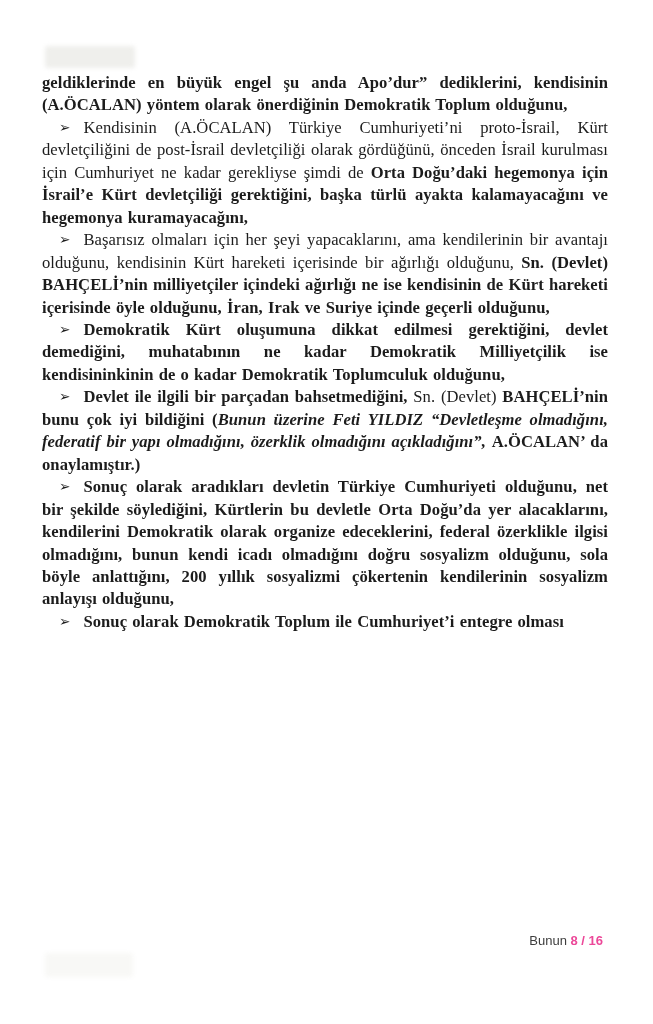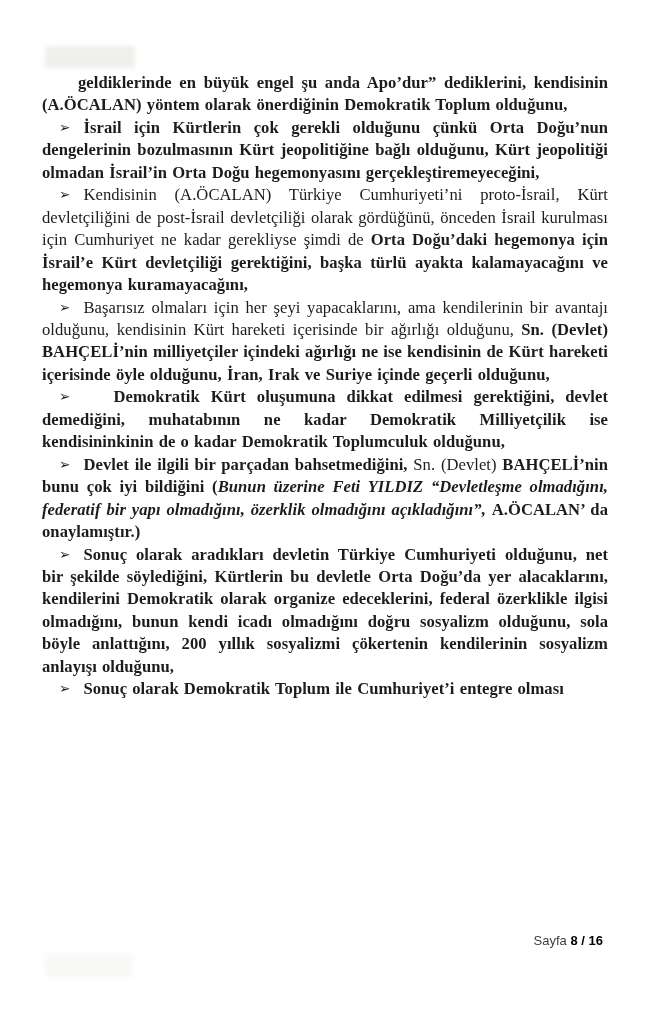--- a/index.html
+++ b/index.html
@@ -42,47 +42,46 @@
     font-family: "DejaVu Sans", sans-serif;
   }
   .footer {
     position: absolute;
     right: 50px;
     top: 933px;
     font-family: "Liberation Sans", "DejaVu Sans", sans-serif;
     font-size: 13px;
     color: #3d3d3d;
   }
-  .footer .pagenum { font-weight: bold; color: #000000; }
+  .footer .pagenum { font-weight: bold; color: #ec4899; }
   .smudge {
     position: absolute;
     border-radius: 3px;
     filter: blur(2px);
   }
   .smudge.top {
     left: 45px; top: 46px; width: 90px; height: 22px;
     background: #efefec;
   }
   .smudge.bottom {
     left: 45px; top: 953px; width: 88px; height: 24px;
     background: #f8f8f6;
   }
 </style>
 </head>
 <body>
 
 <div class="page">
   <div class="smudge top"></div>
   <div class="doc-body">
-      <p class="para"><span style="font-weight: bold; margin-left: 36px;">geldiklerinde en büyük engel şu anda Apo’dur” dediklerini, kendisinin (A.ÖCALAN) yöntem olarak önerdiğinin Demokratik Toplum olduğunu,</span></p>
-      <p class="para bullet"><span class="marker">➢</span><span style="font-weight: bold;">İsrail için Kürtlerin çok gerekli olduğunu çünkü Orta Doğu’nun dengelerinin bozulmasının Kürt jeopolitiğine bağlı olduğunu, Kürt jeopolitiği olmadan İsrail’in Orta Doğu hegemonyasını gerçekleştiremeyeceğini,</span></p>
+      <p class="para"><span style="font-weight: bold;">geldiklerinde en büyük engel şu anda Apo’dur” dediklerini, kendisinin (A.ÖCALAN) yöntem olarak önerdiğinin Demokratik Toplum olduğunu,</span></p>
       <p class="para bullet"><span class="marker">➢</span><span>Kendisinin (A.ÖCALAN) Türkiye Cumhuriyeti’ni proto-İsrail, Kürt devletçiliğini de post-İsrail devletçiliği olarak gördüğünü, önceden İsrail kurulması için Cumhuriyet ne kadar gerekliyse şimdi de </span><span style="font-weight: bold;">Orta Doğu’daki hegemonya için İsrail’e Kürt devletçiliği gerektiğini, başka türlü ayakta kalamayacağını ve hegemonya kuramayacağını,</span></p>
       <p class="para bullet"><span class="marker">➢</span><span>Başarısız olmaları için her şeyi yapacaklarını, ama kendilerinin bir avantajı olduğunu, kendisinin Kürt hareketi içerisinde bir ağırlığı olduğunu, </span><span style="font-weight: bold;">Sn. (Devlet) BAHÇELİ’nin milliyetçiler içindeki ağırlığı ne ise kendisinin de Kürt hareketi içerisinde öyle olduğunu, İran, Irak ve Suriye içinde geçerli olduğunu,</span></p>
-      <p class="para bullet"><span class="marker">➢</span><span style="font-weight: bold; margin-left: 30px;">Demokratik Kürt oluşumuna dikkat edilmesi gerektiğini, devlet demediğini, muhatabının ne kadar Demokratik Milliyetçilik ise kendisininkinin de o kadar Demokratik Toplumculuk olduğunu,</span></p>
+      <p class="para bullet"><span class="marker">➢</span><span style="font-weight: bold;">Demokratik Kürt oluşumuna dikkat edilmesi gerektiğini, devlet demediğini, muhatabının ne kadar Demokratik Milliyetçilik ise kendisininkinin de o kadar Demokratik Toplumculuk olduğunu,</span></p>
       <p class="para bullet"><span class="marker">➢</span><span style="font-weight: bold;">Devlet ile ilgili bir parçadan bahsetmediğini, </span><span>Sn. (Devlet) </span><span style="font-weight: bold;">BAHÇELİ’nin bunu çok iyi bildiğini (</span><span style="font-weight: bold; font-style: italic;">Bunun üzerine Feti YILDIZ “Devletleşme olmadığını, federatif bir yapı olmadığını, özerklik olmadığını açıkladığını”, </span><span style="font-weight: bold;">A.ÖCALAN’ da onaylamıştır.)</span></p>
       <p class="para bullet"><span class="marker">➢</span><span style="font-weight: bold;">Sonuç olarak aradıkları devletin Türkiye Cumhuriyeti olduğunu, net bir şekilde söylediğini, Kürtlerin bu devletle Orta Doğu’da yer alacaklarını, kendilerini Demokratik olarak organize edeceklerini, federal özerklikle ilgisi olmadığını, bunun kendi icadı olmadığını doğru sosyalizm olduğunu, sola böyle anlattığını, 200 yıllık sosyalizmi çökertenin kendilerinin sosyalizm anlayışı olduğunu,</span></p>
       <p class="para bullet"><span class="marker">➢</span><span style="font-weight: bold;">Sonuç olarak Demokratik Toplum ile Cumhuriyet’i entegre olması</span></p>
     </div>
   <div class="footer">
-    <span>Sayfa </span><span class="pagenum">8 / 16</span>
+    <span>Bunun </span><span class="pagenum">8 / 16</span>
   </div>
   <div class="smudge bottom"></div>
 </div>
 
 </body></html>

